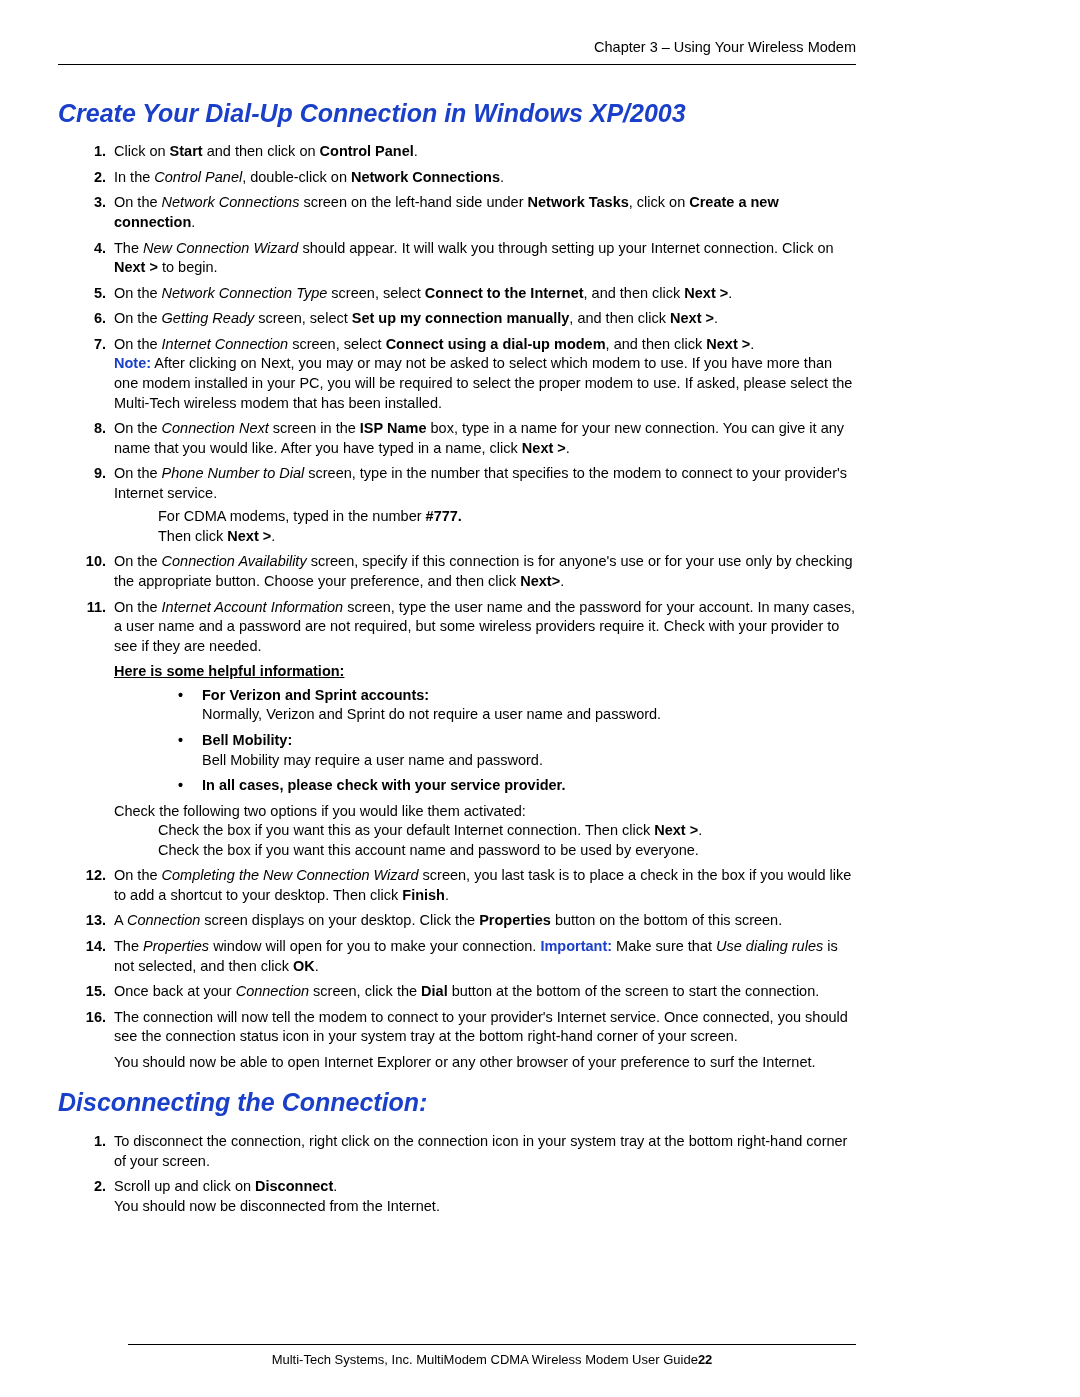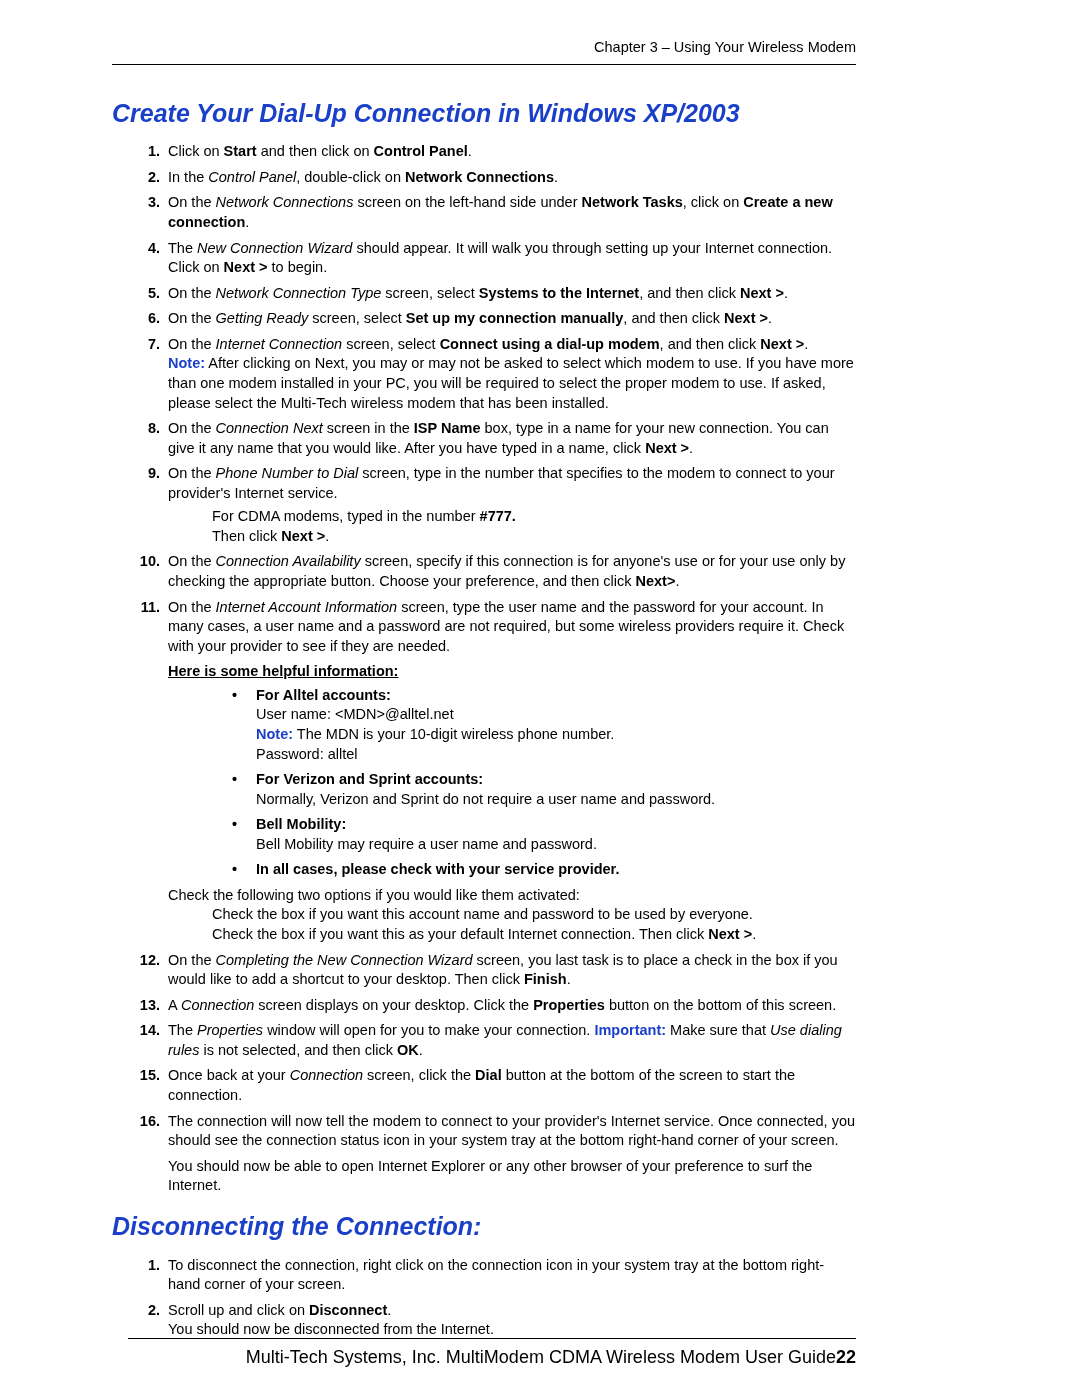--- a/index.html
+++ b/index.html
@@ -9,21 +9,21 @@
     background: #fff;
     font-family: Arial, Helvetica, sans-serif;
     font-size: 14.5px;
     line-height: 1.35;
     color: #000;
   }
   .page {
     width: 984px;
     min-height: 1397px;
     box-sizing: border-box;
-    padding: 38px 128px 30px 112px;
+    padding: 38px 128px 30px 58px;
     position: relative;
   }
   .header-line {
     text-align: right;
     font-size: 14.5px;
     margin-bottom: 6px;
   }
   .hr-top {
     border: none;
     border-top: 1.2px solid #000;
@@ -93,22 +93,22 @@
     right: 128px;
     bottom: 28px;
   }
   .footer hr {
     border: none;
     border-top: 1.2px solid #000;
     margin: 0 0 6px 0;
   }
   .footer-row {
     display: flex;
-    justify-content: flex-end;
-    font-size: 18px;
+    justify-content: center;
+    font-size: 13px;
   }
 </style>
 </head>
 <body>
 
 <div class="page">
 
   <div class="header-line">Chapter 3 – Using Your Wireless Modem</div>
   <hr class="hr-top">
 
@@ -121,21 +121,21 @@
     <li>
       <span>In the </span><em>Control Panel</em><span>, double-click on </span><b>Network Connections</b><span>.</span>
     </li>
     <li>
       <span>On the </span><em>Network Connections</em><span> screen on the left-hand side under </span><b>Network Tasks</b><span>, click on </span><b>Create a new connection</b><span>.</span>
     </li>
     <li>
       <span>The </span><em>New Connection Wizard</em><span> should appear. It will walk you through setting up your Internet connection. Click on </span><b>Next &gt;</b><span> to begin.</span>
     </li>
     <li>
-      <span>On the </span><em>Network Connection Type</em><span> screen, select </span><b>Systems to the Internet</b><span>, and then click </span><b>Next &gt;</b><span>.</span>
+      <span>On the </span><em>Network Connection Type</em><span> screen, select </span><b>Connect to the Internet</b><span>, and then click </span><b>Next &gt;</b><span>.</span>
     </li>
     <li>
       <span>On the </span><em>Getting Ready</em><span> screen, select </span><b>Set up my connection manually</b><span>, and then click </span><b>Next &gt;</b><span>.</span>
     </li>
     <li>
       <span>On the </span><em>Internet Connection</em><span> screen, select </span><b>Connect using a dial-up modem</b><span>, and then click </span><b>Next &gt;</b><span>.</span>
       <br>
       <b style="color:#1a3fc8">Note:</b><span> After clicking on Next, you may or may not be asked to select which modem to use. If you have more than one modem installed in your PC, you will be required to select the proper modem to use. If asked, please select the Multi-Tech wireless modem that has been installed.</span>
     </li>
     <li>
@@ -148,44 +148,38 @@
         <span>Then click </span><b>Next &gt;</b><span>.</span>
       </div>
     </li>
     <li>
       <span>On the </span><em>Connection Availability</em><span> screen, specify if this connection is for anyone's use or for your use only by checking the appropriate button. Choose your preference, and then click </span><b>Next&gt;</b><span>.</span>
     </li>
     <li>
       <span>On the </span><em>Internet Account Information</em><span> screen, type the user name and the password for your account. In many cases, a user name and a password are not required, but some wireless providers require it. Check with your provider to see if they are needed.</span>
       <div class="inner-heading">Here is some helpful information:</div>
       <ul class="bullets">
-        <li>
-          <b>For Alltel accounts:</b><br>
-          <span>User name: &lt;MDN&gt;@alltel.net</span><br>
-          <b style="color:#1a3fc8">Note:</b><span> The MDN is your 10-digit wireless phone number.</span><br>
-          <span>Password: alltel</span>
-        </li>
         <li>
           <b>For Verizon and Sprint accounts:</b><br>
           <span>Normally, Verizon and Sprint do not require a user name and password.</span>
         </li>
         <li>
           <b>Bell Mobility:</b><br>
           <span>Bell Mobility may require a user name and password.</span>
         </li>
         <li>
           <b>In all cases, please check with your service provider.</b>
         </li>
       </ul>
       <div>Check the following two options if you would like them activated:</div>
       <div class="check-lines">
-        <div>Check the box if you want this account name and password to be used by everyone.</div>
         <div>
           <span>Check the box if you want this as your default Internet connection. Then click </span><b>Next &gt;</b><span>.</span>
         </div>
+        <div>Check the box if you want this account name and password to be used by everyone.</div>
       </div>
     </li>
     <li>
       <span>On the </span><em>Completing the New Connection Wizard</em><span> screen, you last task is to place a check in the box if you would like to add a shortcut to your desktop. Then click </span><b>Finish</b><span>.</span>
     </li>
     <li>
       <span>A </span><em>Connection</em><span> screen displays on your desktop. Click the </span><b>Properties</b><span> button on the bottom of this screen.</span>
     </li>
     <li>
       <span>The </span><em>Properties</em><span> window will open for you to make your connection. </span><b style="color:#1a3fc8">Important:</b><span> Make sure that </span><em>Use dialing rules</em><span> is not selected, and then click </span><b>OK</b><span>.</span>

